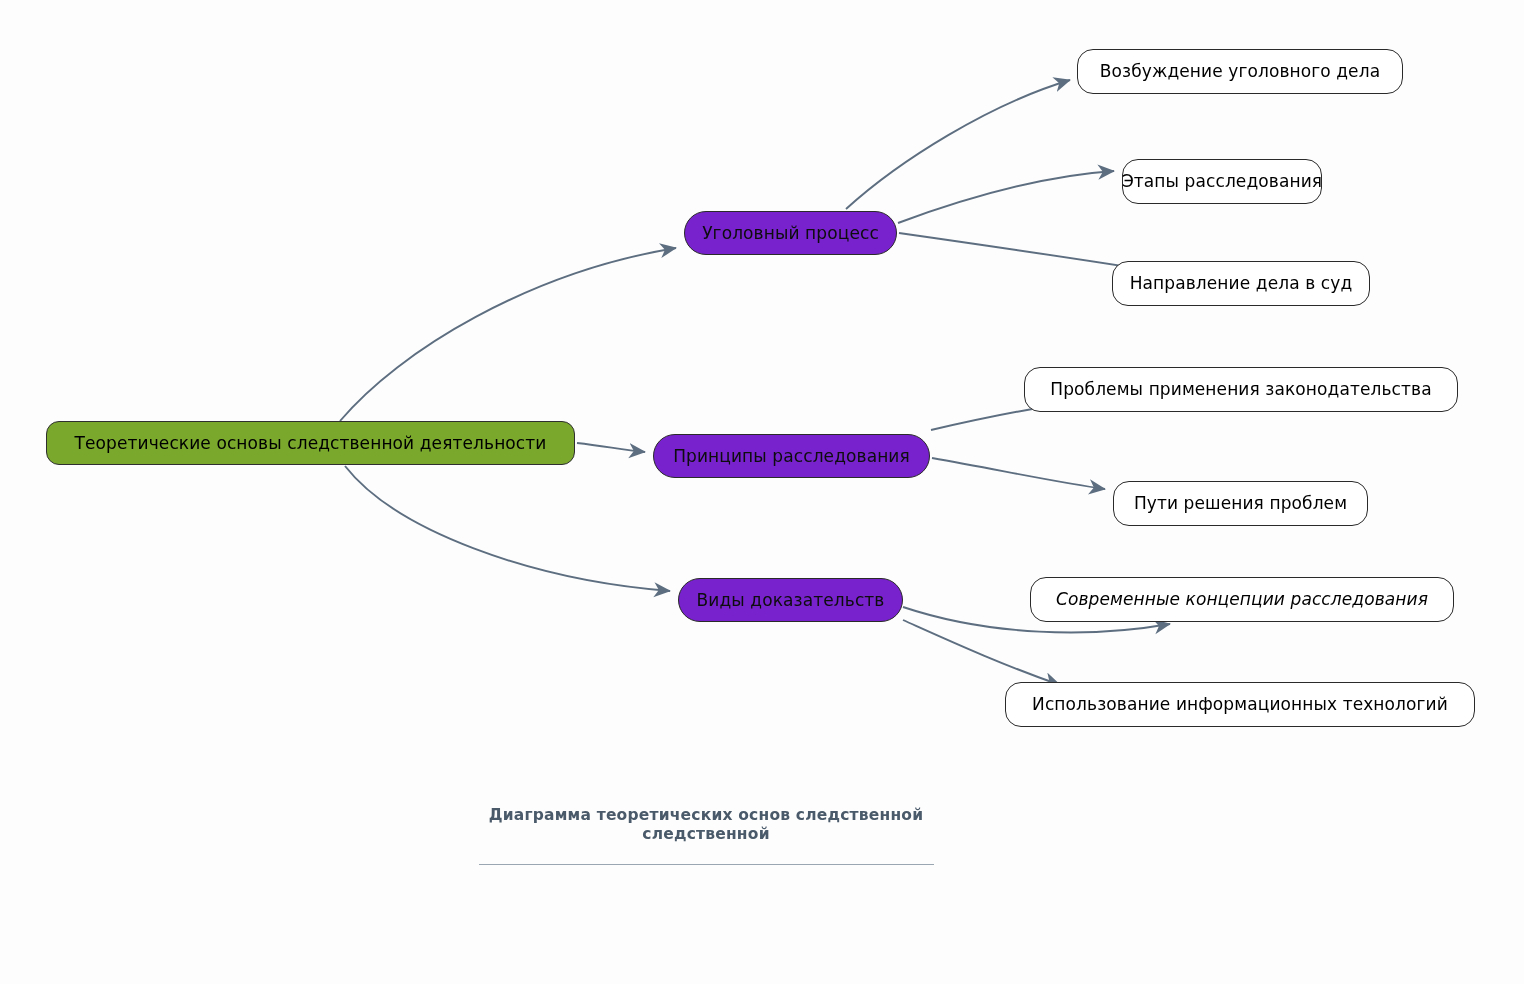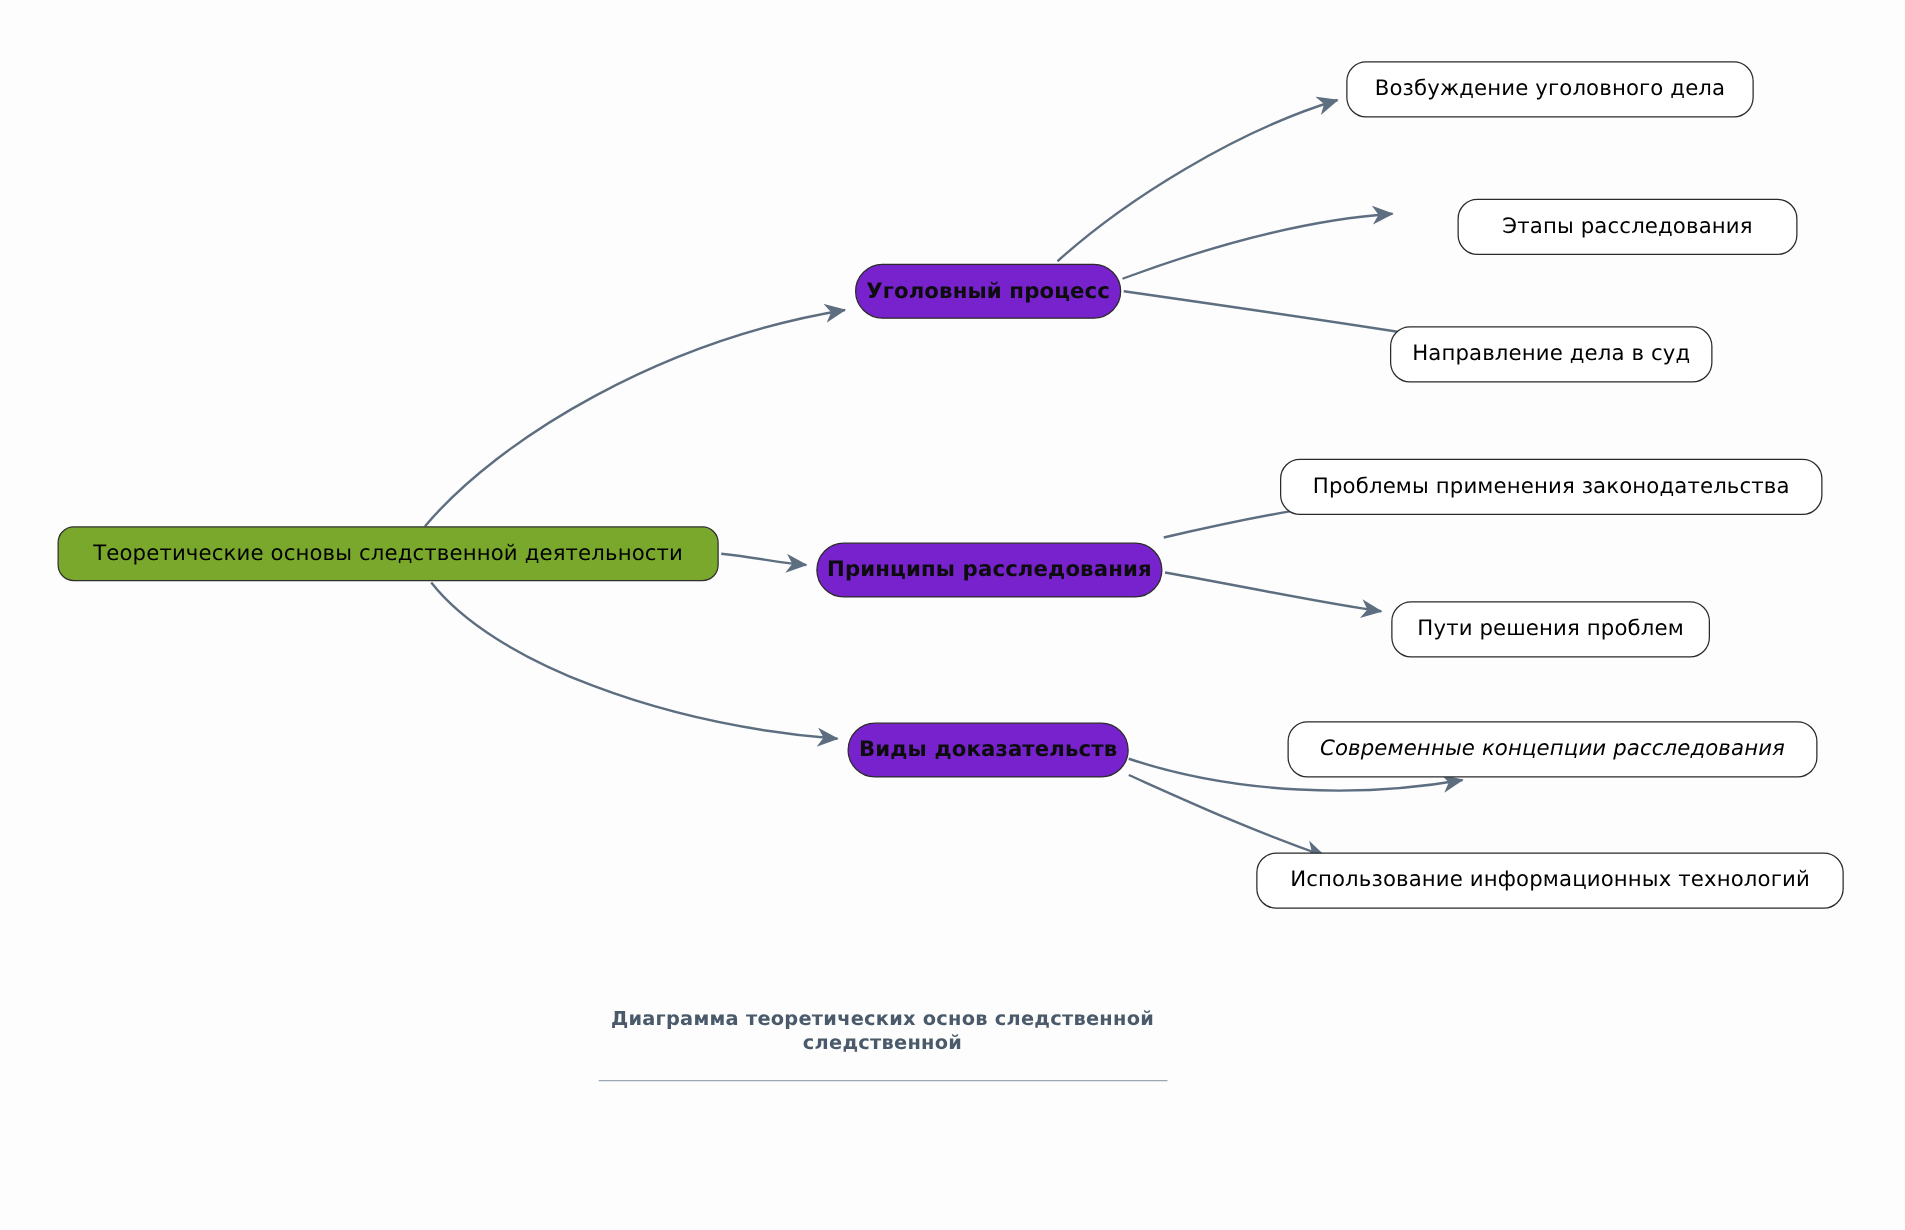--- a/index.html
+++ b/index.html
@@ -42,21 +42,20 @@
   .node-root {
     background: #79a82d;
     border: 1.6px solid #2f2f2f;
     border-radius: 13px;
   }
   .node-branch {
     background: #7722cc;
     border: 1.6px solid #2a2a2a;
     border-radius: 22px;
     color: #0d0d0d;
-    font-weight: bold;
   }
   .node-leaf {
     background: #ffffff;
     border: 1.6px solid #2a2a2a;
     border-radius: 16px;
   }
   #footer {
     position: absolute;
     left: 0;
     top: 806px;
@@ -126,21 +125,21 @@
   </div>
 
   <div class="node node-branch" style="left:678px; top:578px; width:225px; height:44px;">
     <span>Виды доказательств</span>
   </div>
 
   <div class="node node-leaf" style="left:1077px; top:49px; width:326px; height:45px;">
     <span>Возбуждение уголовного дела</span>
   </div>
 
-  <div class="node node-leaf" style="left:1166px; top:159px; width:272px; height:45px;">
+  <div class="node node-leaf" style="left:1122px; top:159px; width:200px; height:45px;">
     <span>Этапы расследования</span>
   </div>
 
   <div class="node node-leaf" style="left:1112px; top:261px; width:258px; height:45px;">
     <span>Направление дела в суд</span>
   </div>
 
   <div class="node node-leaf" style="left:1024px; top:367px; width:434px; height:45px;">
     <span>Проблемы применения законодательства</span>
   </div>

